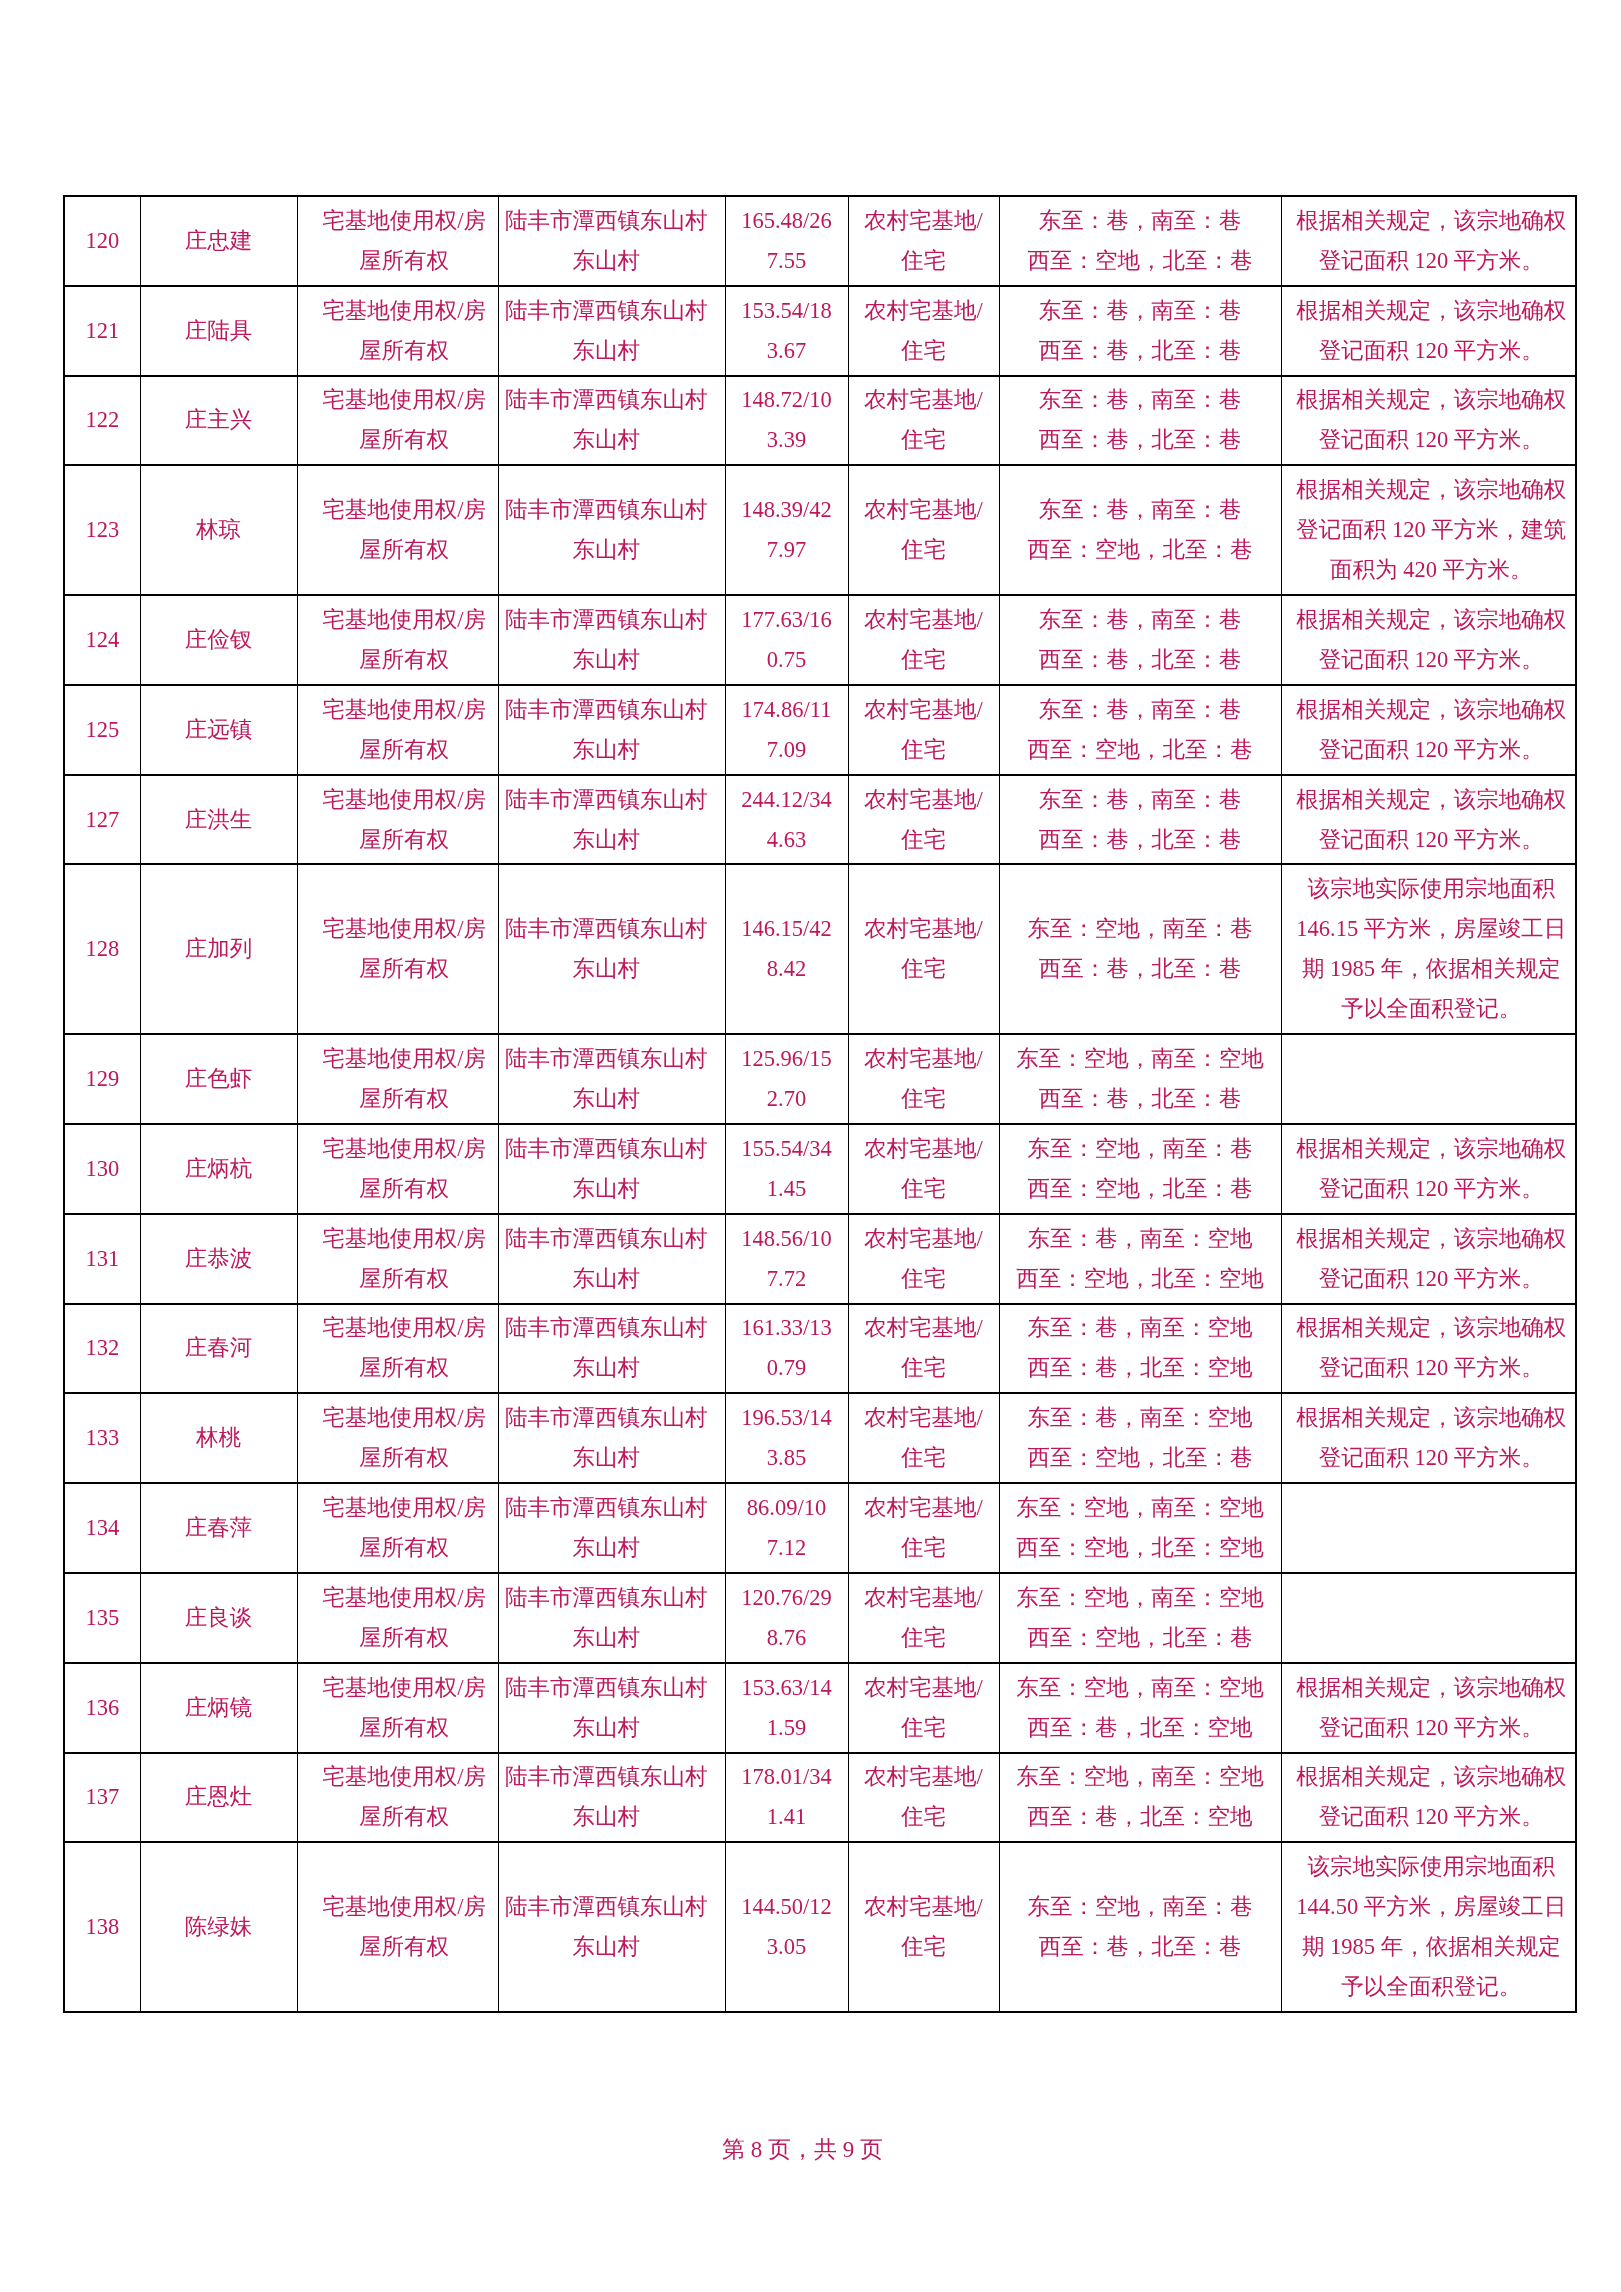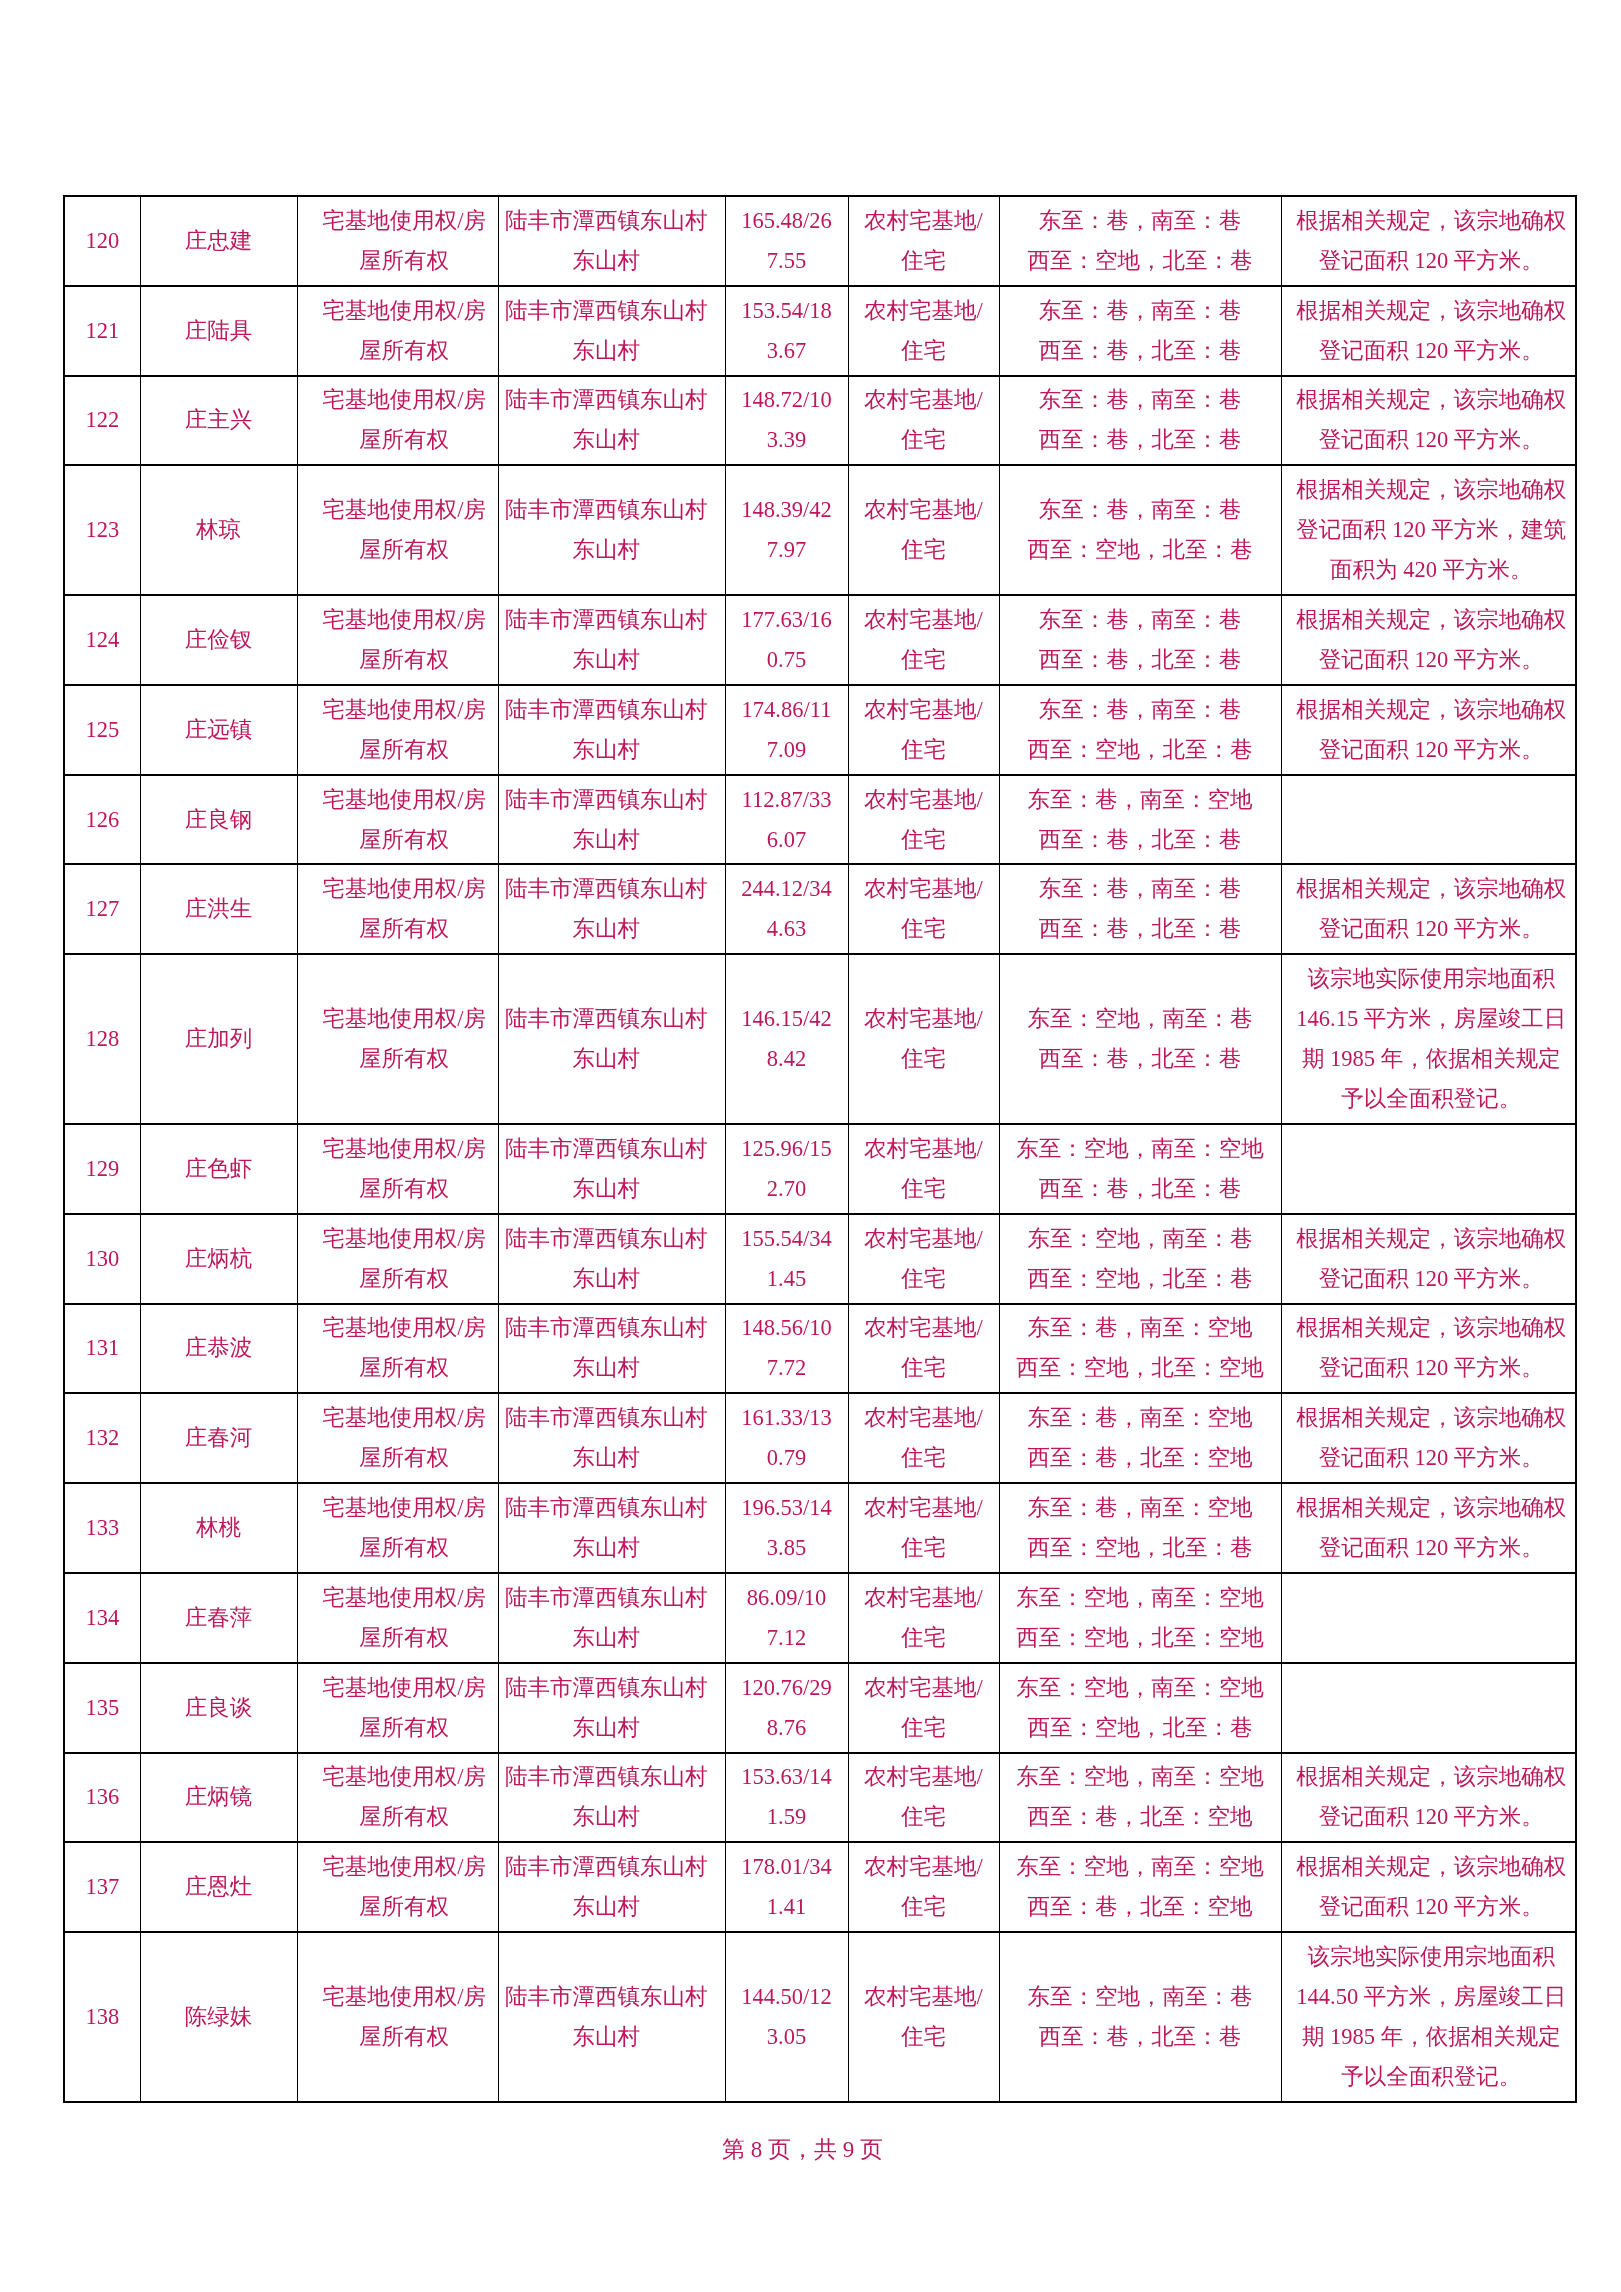--- a/index.html
+++ b/index.html
@@ -135,33 +135,20 @@
             <td class="c-loc">陆丰市潭西镇东山村东山村</td>
             <td class="c-area">174.86/117.09</td>
             <td class="c-use">农村宅基地/住宅</td>
             <td class="c-bound">
               <div>东至：巷，南至：巷</div>
               <div>西至：空地，北至：巷</div>
             </td>
             <td class="c-remark">根据相关规定，该宗地确权登记面积 120 平方米。</td>
           </tr>
           <tr>
-            <td class="c-no">126</td>
-            <td class="c-name">庄良钢</td>
-            <td class="c-right">宅基地使用权/房屋所有权</td>
-            <td class="c-loc">陆丰市潭西镇东山村东山村</td>
-            <td class="c-area">112.87/336.07</td>
-            <td class="c-use">农村宅基地/住宅</td>
-            <td class="c-bound">
-              <div>东至：巷，南至：空地</div>
-              <div>西至：巷，北至：巷</div>
-            </td>
-            <td class="c-remark"></td>
-          </tr>
-          <tr>
             <td class="c-no">127</td>
             <td class="c-name">庄洪生</td>
             <td class="c-right">宅基地使用权/房屋所有权</td>
             <td class="c-loc">陆丰市潭西镇东山村东山村</td>
             <td class="c-area">244.12/344.63</td>
             <td class="c-use">农村宅基地/住宅</td>
             <td class="c-bound">
               <div>东至：巷，南至：巷</div>
               <div>西至：巷，北至：巷</div>
             </td>

